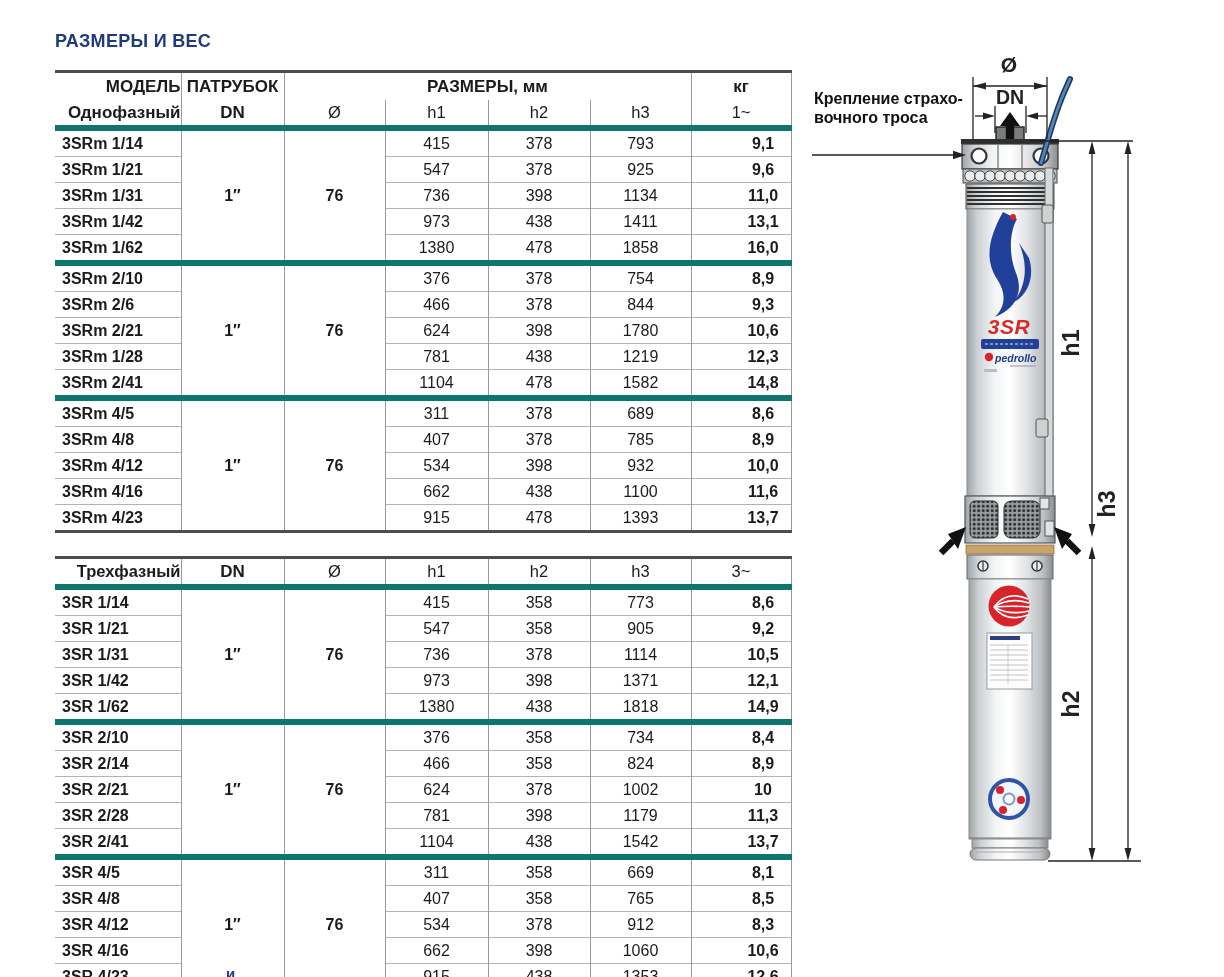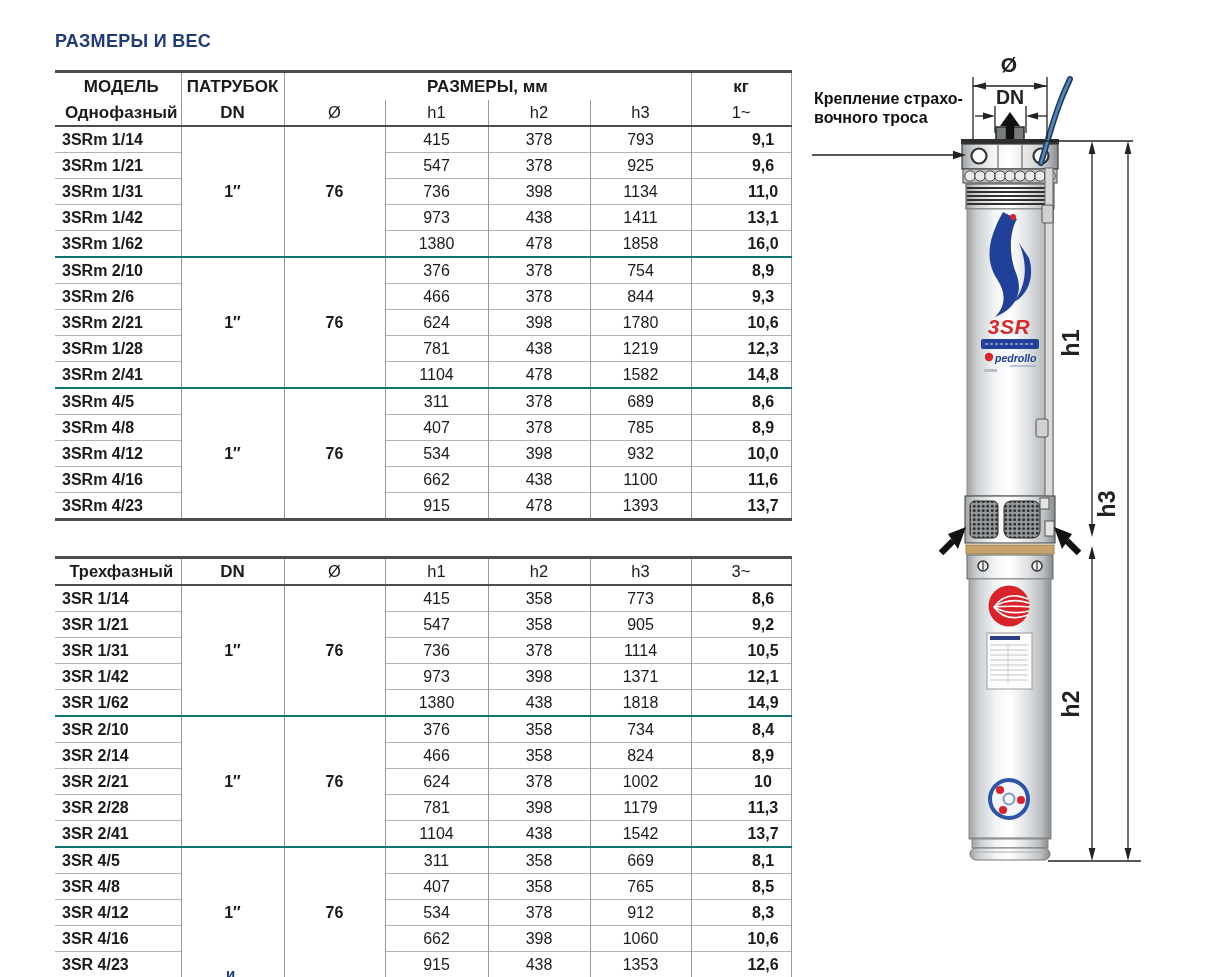--- a/index.html
+++ b/index.html
@@ -15,25 +15,25 @@
   #t1{top:70px}
   #t2{top:556px}
   .tbl{border-top:3px solid #4d4d4d;border-bottom:3px solid #4d4d4d;}
   .tbl th,.tbl td{
     padding:0;height:25px;font-size:16px;color:#1b1b1b;text-align:center;
     vertical-align:middle;white-space:nowrap;overflow:hidden;
   }
   .tbl th{font-weight:bold;font-size:17px;}
   .tbl .vb{border-left:1.5px solid #9a9a9a;}
   .tbl .rb{border-right:1.5px solid #9a9a9a;}
-  .tbl .lft{text-align:center;padding-left:7px;}
+  .tbl .lft{text-align:right;padding-left:7px;}
   .tbl .reg{font-weight:normal;font-size:16.5px;}
   .tbl .hsep{border-bottom:2.5px solid #4d4d4d;}
   .tbl tbody td{border-top:1px solid #b3b3b3;}
-  .tbl tbody tr.grp td{border-top:2px solid #0f766e;}
+  .tbl tbody tr.grp td{border-top:6px solid #0f766e;}
   .tbl tbody .model{font-weight:bold;text-align:left;padding-left:7px;}
   .tbl tbody .kg{font-weight:bold;padding-left:44px;}
   .tbl tbody .mid{font-weight:bold;}
   .h1row th{height:27px;}
   svg.draw{position:absolute;left:0;top:0;pointer-events:none;}
   .frag{
     position:absolute;left:226px;top:971px;width:18px;height:6px;overflow:hidden;
   }
   .frag span{
     position:absolute;top:-2px;left:0;font-size:15px;font-weight:bold;color:#1f3b7c;line-height:10px;

